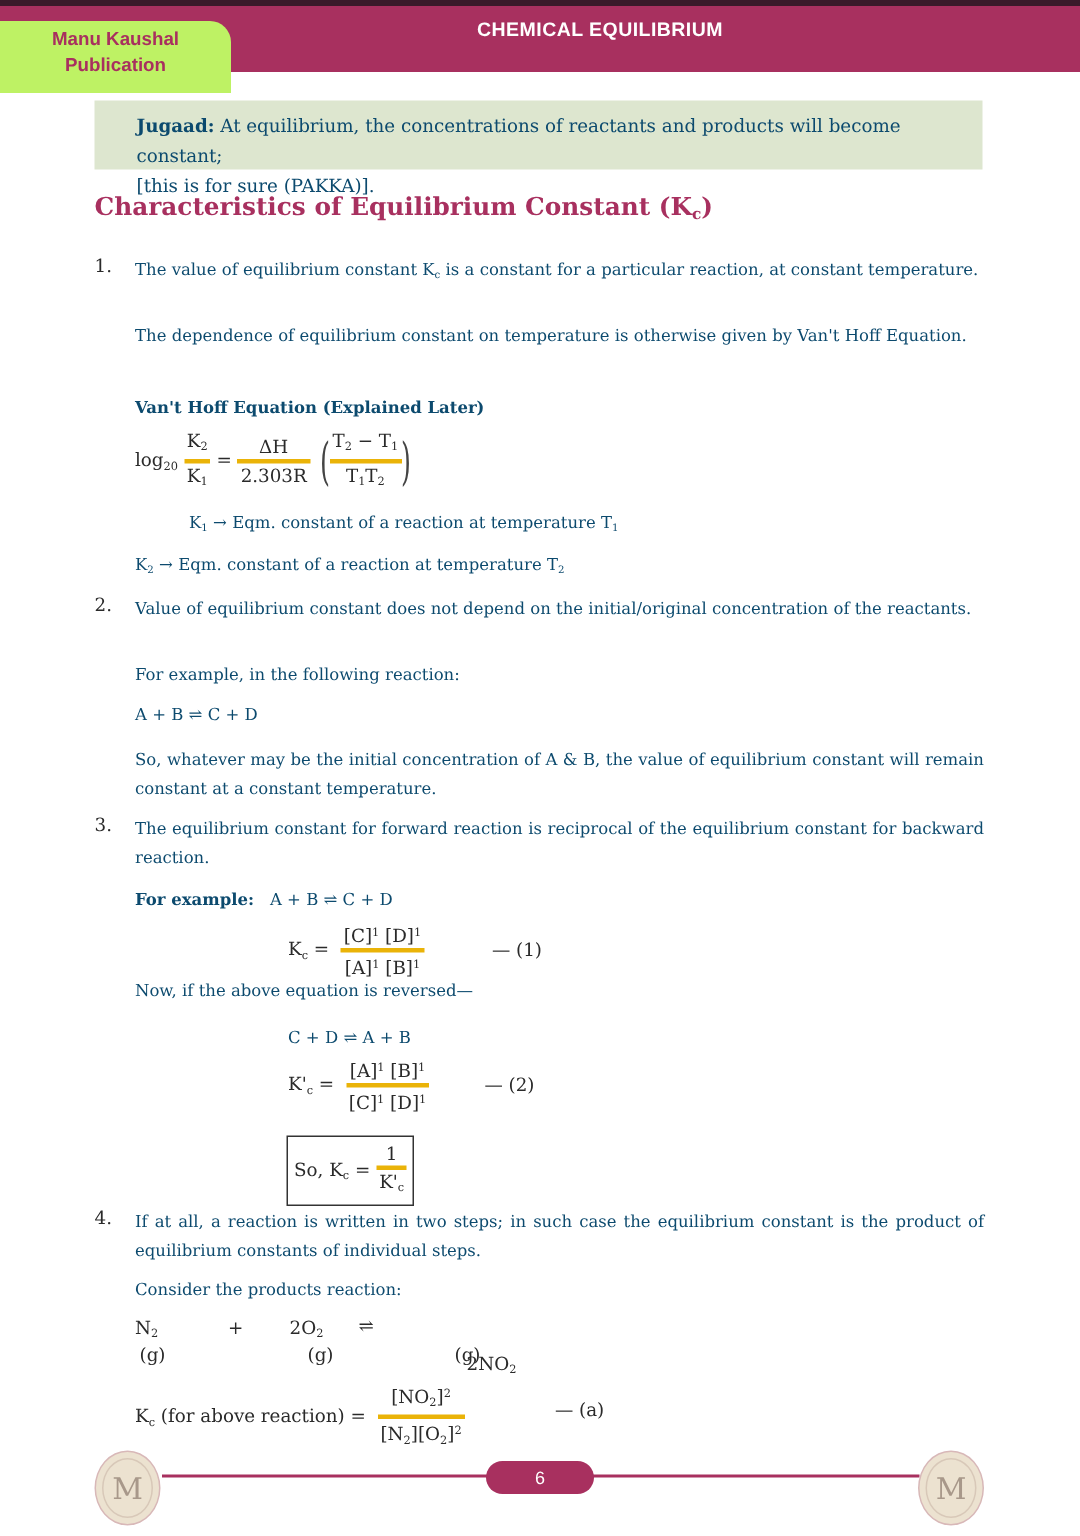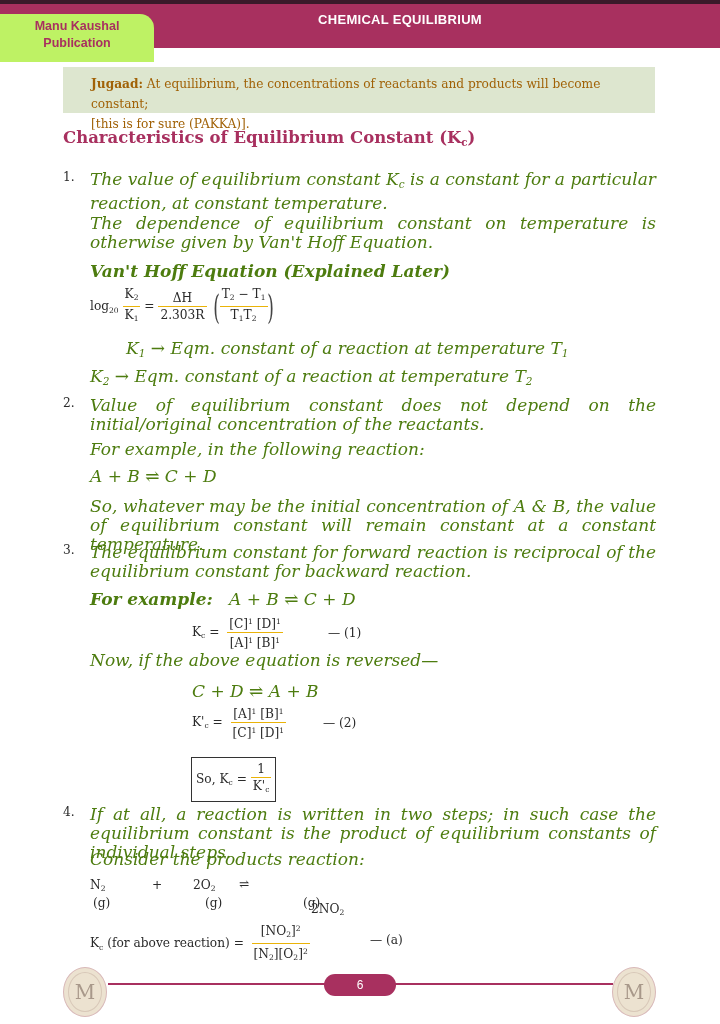--- a/index.html
+++ b/index.html
@@ -9,31 +9,31 @@
             border-top:4px solid #3a1a2a; box-sizing:border-box; }
   .pub-tab { position:absolute; left:0; top:14px; width:154px; height:48px; background:#bef264;
              border-top-right-radius:14px; text-align:center; }
   .pub-tab span { display:block; font-family:"Liberation Sans", sans-serif; font-weight:bold;
                   font-size:12.5px; color:#a8305f; line-height:17px; }
   .pub-tab .l1 { margin-top:4px; }
   .header-title { position:absolute; left:240px; top:12px; width:320px; text-align:center;
                   font-family:"Liberation Sans", sans-serif; font-weight:bold; font-size:13px;
                   color:#ffffff; letter-spacing:0.3px; }
   .jugaad { position:absolute; left:63px; top:67px; width:592px; height:46px; background:#dde6cf;
-            box-sizing:border-box; padding:7px 0 0 28px; font-size:12.2px; line-height:20px; color:#a16207; }
+            box-sizing:border-box; padding:7px 0 0 28px; font-size:12.2px; line-height:20px; color:#0c4a6e; }
   .jugaad b { font-weight:bold; }
   .sec-title { position:absolute; left:63px; top:128px; font-size:16.5px; font-weight:bold; color:#a8305f; }
   .sub { font-size:0.62em; vertical-align:-0.3em; }
   .sup { font-size:0.62em; vertical-align:0.55em; }
-  .txt { position:absolute; font-size:17px; line-height:19px; color:#4d7c0f;font-style:italic; }
+  .txt { position:absolute; font-size:11px; line-height:19px; color:#0c4a6e; }
   .just { text-align:justify; text-align-last:left; }
   .num { position:absolute; font-size:12.2px; color:#2a2a2a; }
   .bold { font-weight:bold; }
   .frac { display:inline-block; vertical-align:middle; text-align:center; }
-  .frac .n { display:block; border-bottom:1px solid #eab308; padding:0 2px; line-height:16px; }
+  .frac .n { display:block; border-bottom:3px solid #eab308; padding:0 2px; line-height:16px; }
   .frac .d { display:block; line-height:16px; padding:0 2px; }
   .eq { position:absolute; font-size:12.2px; color:#2a2a2a; white-space:nowrap; }
   .paren { display:inline-block; vertical-align:middle; font-size:34px; font-weight:100; line-height:34px; color:#444; transform:scaleX(0.5); }
   .boxed { position:absolute; left:191px; top:757px; border:1.5px solid #333; padding:3px 4px; font-size:12.2px; }
   .footer-line { position:absolute; left:108px; top:983px; width:505px; height:2px; background:#a8305f; }
   .page-pill { position:absolute; left:324px; top:974px; width:72px; height:22px; border-radius:11px;
                background:#a8305f; color:#fff; text-align:center; font-family:"Liberation Sans", sans-serif;
                font-size:12px; line-height:22px; }
   .logo { position:absolute; top:967px; width:44px; height:50px; border-radius:50%; background:#ece2d0;
           border:1.5px solid #d8b8b8; box-sizing:border-box; text-align:center; line-height:48px;

